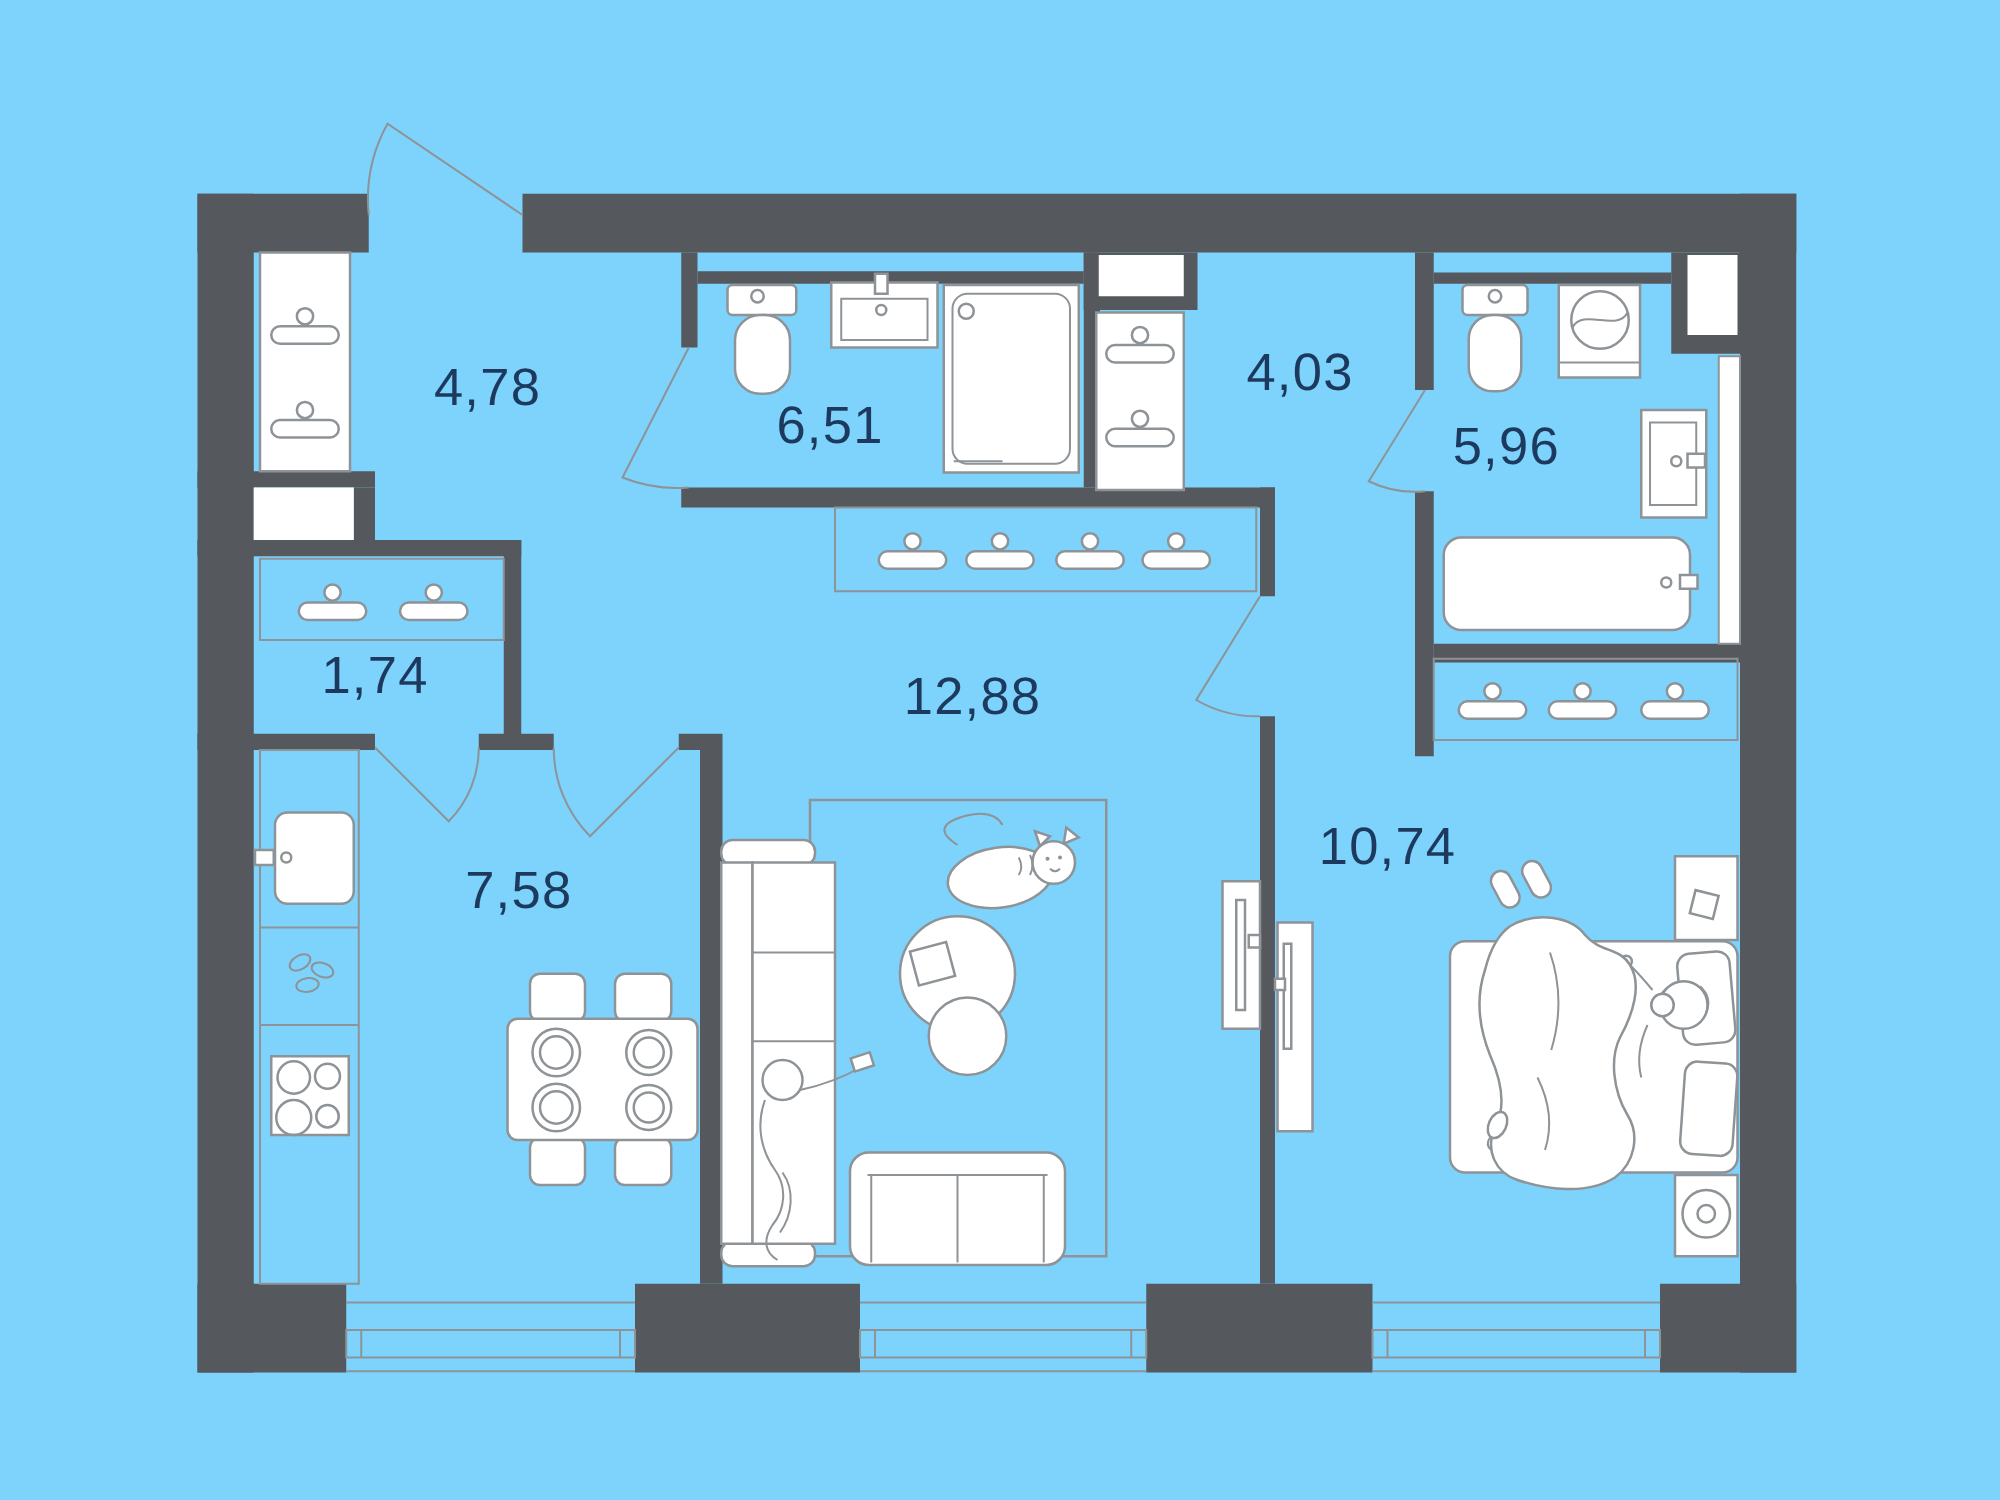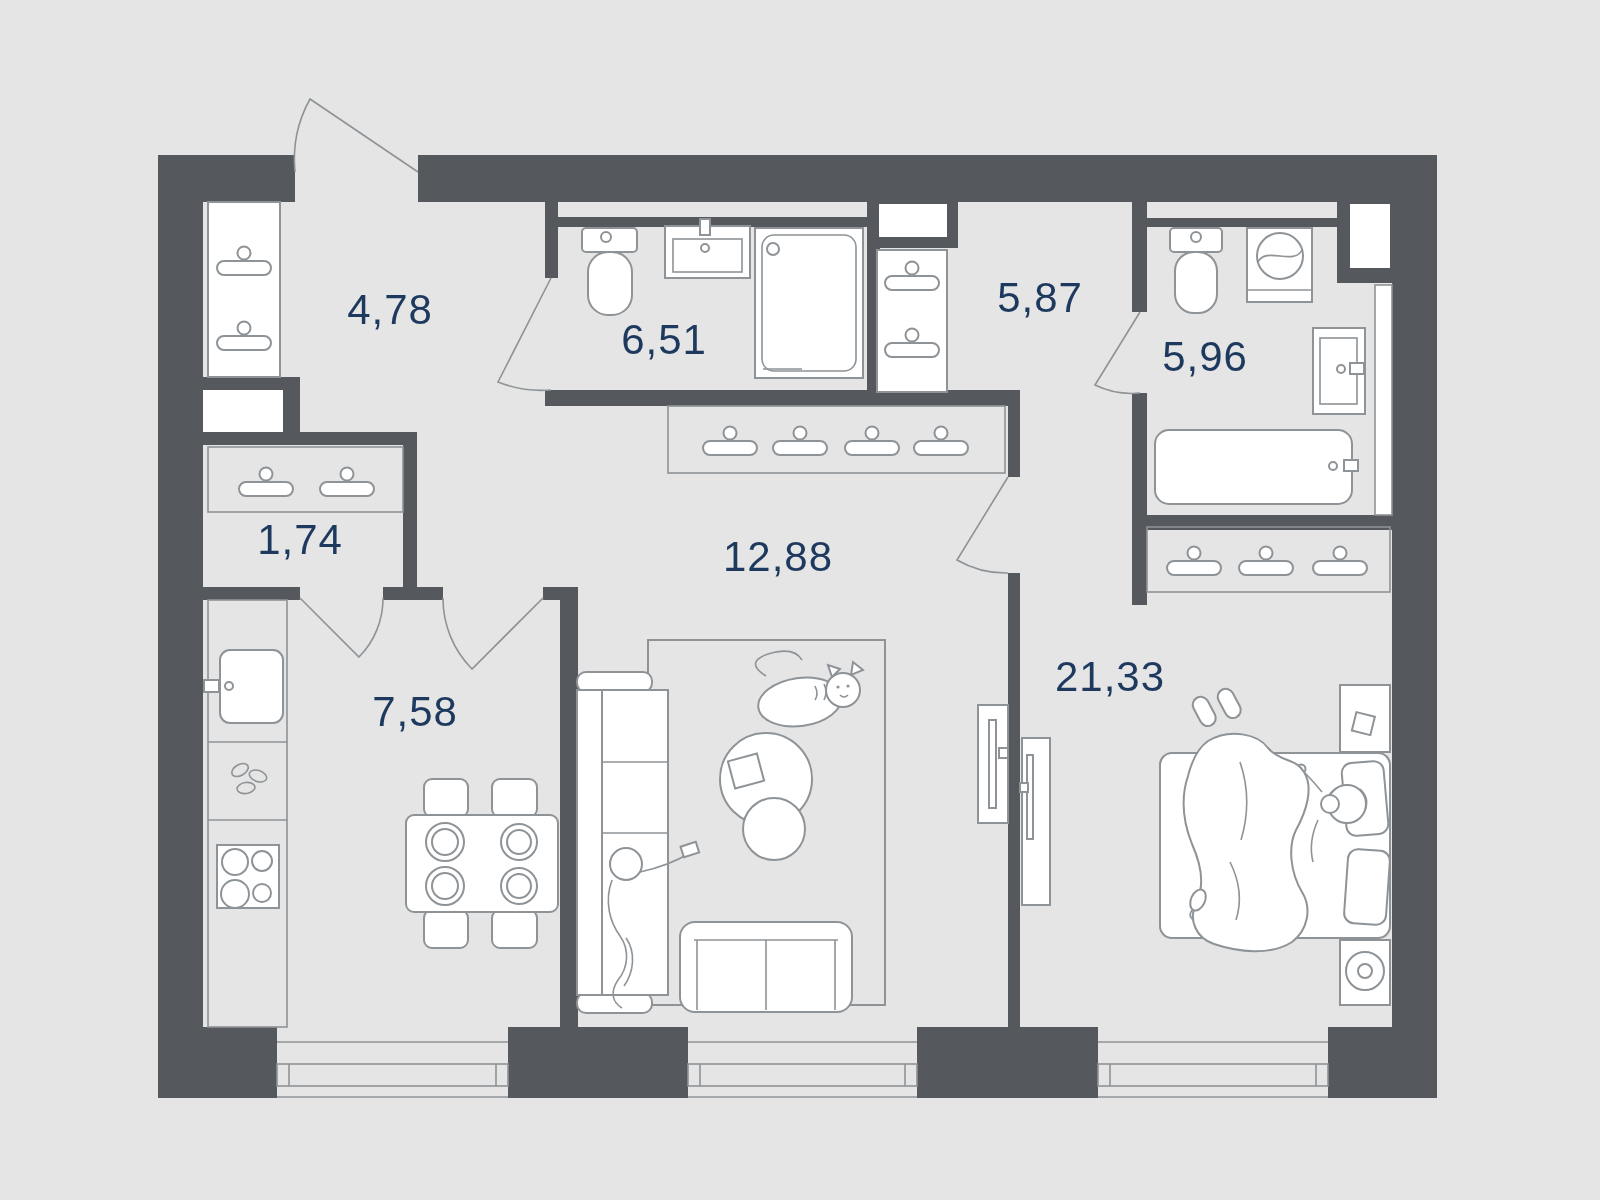--- a/index.html
+++ b/index.html
@@ -1,16 +1,16 @@
 <!DOCTYPE html>
 <html style="--wall: #55585c; --line: #8e9397; --label: #1d3a5e;"><head>
 <meta charset="utf-8">
 <style>
   html,body{margin:0;padding:0;background:#fff;}
-  .plan{position:relative;width:1600px;height:1200px;background:#e5e5e5;overflow:hidden;
+  .plan{position:relative;width:1600px;height:1200px;background:#7dd3fc;overflow:hidden;
         font-family:"Liberation Sans",sans-serif;}
   .plan svg{position:absolute;left:0;top:0;}
   .w{fill:var(--wall);stroke:none;}
   .fw{fill:#fff;stroke:var(--line);stroke-width:2;}
   .ln{fill:none;stroke:var(--line);stroke-width:2;}
   .tn{fill:none;stroke:var(--line);stroke-width:1.6;}
   .wh{fill:#fff;stroke:none;}
   .area-label{position:absolute;transform:translate(-50%,-50%);color:var(--label);
         font-size:42px;font-weight:500;letter-spacing:1px;white-space:nowrap;}
 </style>
@@ -320,19 +320,19 @@
       <path class="tn" d="M1008,477 L957,560 A97,97 0 0 0 1008,573"></path>
     </g>
     <g>
       <path class="tn" d="M1140,312 L1095,385 A84,84 0 0 0 1140,393"></path>
     </g>
   </g>
 </svg>
 
   <div class="area-label" style="left:390px;top:310px">4,78</div>
   <div class="area-label" style="left:664px;top:340px">6,51</div>
-  <div class="area-label" style="left:1040px;top:298px">5,87</div>
+  <div class="area-label" style="left:1040px;top:298px">4,03</div>
   <div class="area-label" style="left:1205px;top:357px">5,96</div>
   <div class="area-label" style="left:300px;top:540px">1,74</div>
   <div class="area-label" style="left:778px;top:557px">12,88</div>
   <div class="area-label" style="left:415px;top:712px">7,58</div>
-  <div class="area-label" style="left:1110px;top:677px">21,33</div>
+  <div class="area-label" style="left:1110px;top:677px">10,74</div>
 </div>
 
 </body></html>

